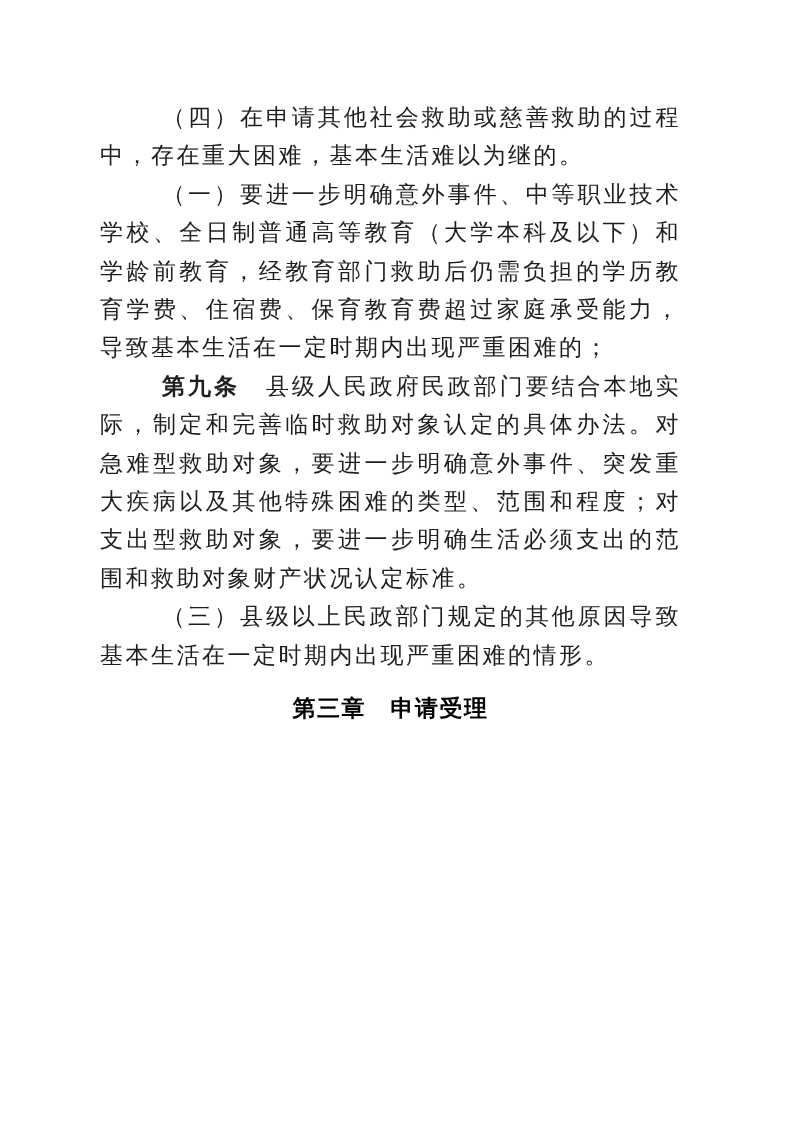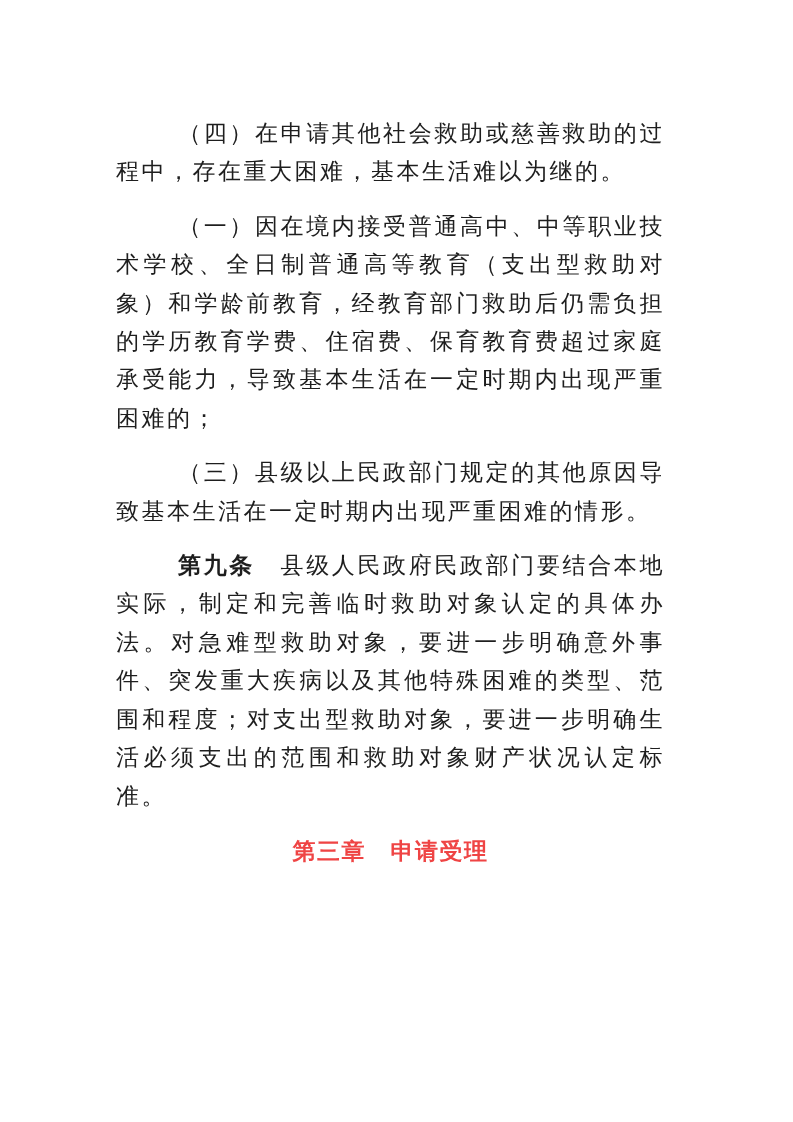--- a/index.html
+++ b/index.html
@@ -10,21 +10,21 @@
   .page {
     position: relative;
     width: 793px;
     height: 1122px;
     background: #ffffff;
     box-sizing: border-box;
     padding: 99px 112px 0 100px;
     overflow: hidden;
   }
   .doc-body p.para {
-    margin: 16px;
+    margin: 0;
     padding: 0;
     font-family: "Liberation Serif", "DejaVu Serif", serif;
     font-size: 23px;
     line-height: 38.4px;
     letter-spacing: 2.5px;
     color: #1e1e1e;
     text-align: justify;
     text-justify: inter-character;
     text-indent: 62px;
   }
@@ -32,37 +32,37 @@
     font-weight: 700;
   }
   .doc-body h2.chapter {
     margin: 14px 0 0 0;
     padding: 0;
     font-family: "Liberation Sans", "DejaVu Sans", sans-serif;
     font-size: 23px;
     font-weight: 700;
     line-height: 38px;
     letter-spacing: 1.5px;
-    color: #ef4444;
+    color: #000000;
     text-align: center;
     text-indent: 0;
   }
 </style>
 </head>
 <body>
 
 <div class="page">
   <div class="doc-body">
 
     <p class="para"><span>（四）在申请其他社会救助或慈善救助的过程中，存在重大困难，基本生活难以为继的。</span></p>
 
 
-    <p class="para"><span>（一）因在境内接受普通高中、中等职业技术学校、全日制普通高等教育（支出型救助对象）和学龄前教育，经教育部门救助后仍需负担的学历教育学费、住宿费、保育教育费超过家庭承受能力，导致基本生活在一定时期内出现严重困难的；</span></p>
+    <p class="para"><span>（一）要进一步明确意外事件、中等职业技术学校、全日制普通高等教育（大学本科及以下）和学龄前教育，经教育部门救助后仍需负担的学历教育学费、住宿费、保育教育费超过家庭承受能力，导致基本生活在一定时期内出现严重困难的；</span></p>
 
 
+    <p class="para"><span class="lead">第九条</span><span>　县级人民政府民政部门要结合本地实际，制定和完善临时救助对象认定的具体办法。对急难型救助对象，要进一步明确意外事件、突发重大疾病以及其他特殊困难的类型、范围和程度；对支出型救助对象，要进一步明确生活必须支出的范围和救助对象财产状况认定标准。</span></p>
+
     <p class="para"><span>（三）县级以上民政部门规定的其他原因导致基本生活在一定时期内出现严重困难的情形。</span></p>
-
-    <p class="para"><span class="lead">第九条</span><span>　县级人民政府民政部门要结合本地实际，制定和完善临时救助对象认定的具体办法。对急难型救助对象，要进一步明确意外事件、突发重大疾病以及其他特殊困难的类型、范围和程度；对支出型救助对象，要进一步明确生活必须支出的范围和救助对象财产状况认定标准。</span></p>
 
     <h2 class="chapter">第三章　申请受理</h2>
 
   </div>
 </div>
 
 </body></html>

